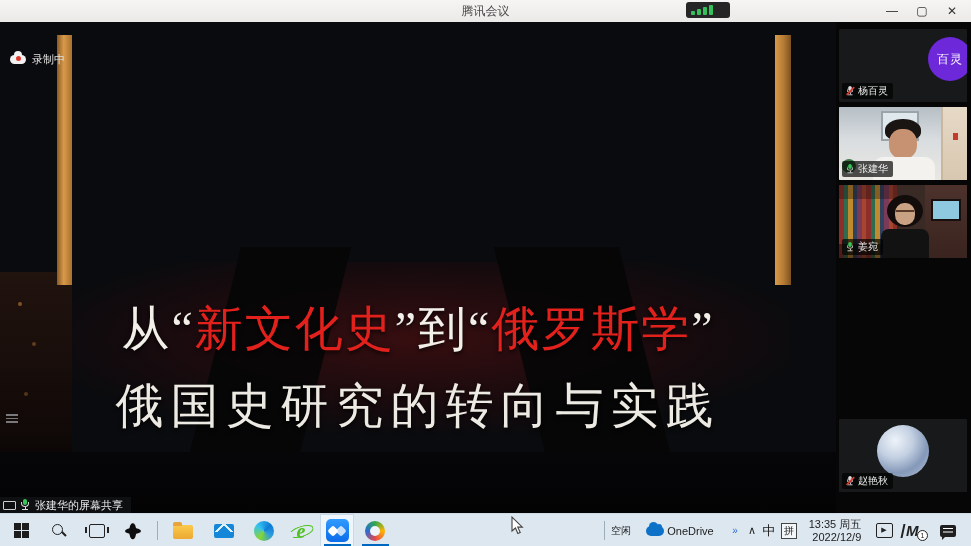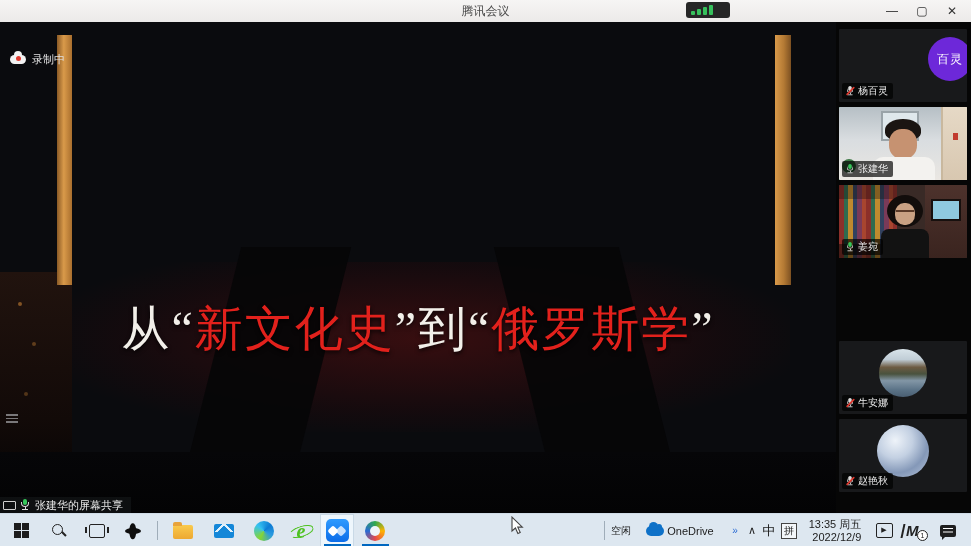--- a/index.html
+++ b/index.html
@@ -225,20 +225,21 @@
     <div class="bg-glow"></div>
     <div class="bg-tower"></div>
     <div class="bg-bridge-l"></div>
     <div class="bg-bridge-r"></div>
     <div class="bg-bottom"></div>
 
     <div class="board-frame-left"></div>
     <div class="board-frame-right"></div>
 
     <div class="heading1"><span>从</span><span>“</span><span class="red">新文化史</span><span>”</span><span>到</span><span>“</span><span class="red">俄罗斯学</span><span>”</span></div>
+    <div class="heading2">俄国史研究的转向与实践</div>
 
     <div class="rec-chip">
       <span class="rec-cloud"></span>
       <span>录制中</span>
     </div>
 
     <div class="menu-glyph">
         <i></i>
         <i></i>
         <i></i>
@@ -307,32 +308,20 @@
           <span class="body"></span>
             <span class="arc"></span>
             <span class="stem"></span>
             <span class="base"></span>
           </span>
         <span>姜宛</span>
       </div>
     </div>
 
 
-    <div class="tile" style="top:319px">
-      <div class="photo-circle photo-landscape"></div>
-      <div class="label">
-        <span class="mic muted">
-          <span class="body"></span>
-            <span class="arc"></span>
-            <span class="stem"></span>
-            <span class="base"></span>
-          </span>
-        <span>牛安娜</span>
-      </div>
-    </div>
 
     <div class="tile" style="top:397px">
       <div class="photo-circle photo-ice"></div>
       <div class="label">
         <span class="mic muted">
           <span class="body"></span>
             <span class="arc"></span>
             <span class="stem"></span>
             <span class="base"></span>
           </span>

